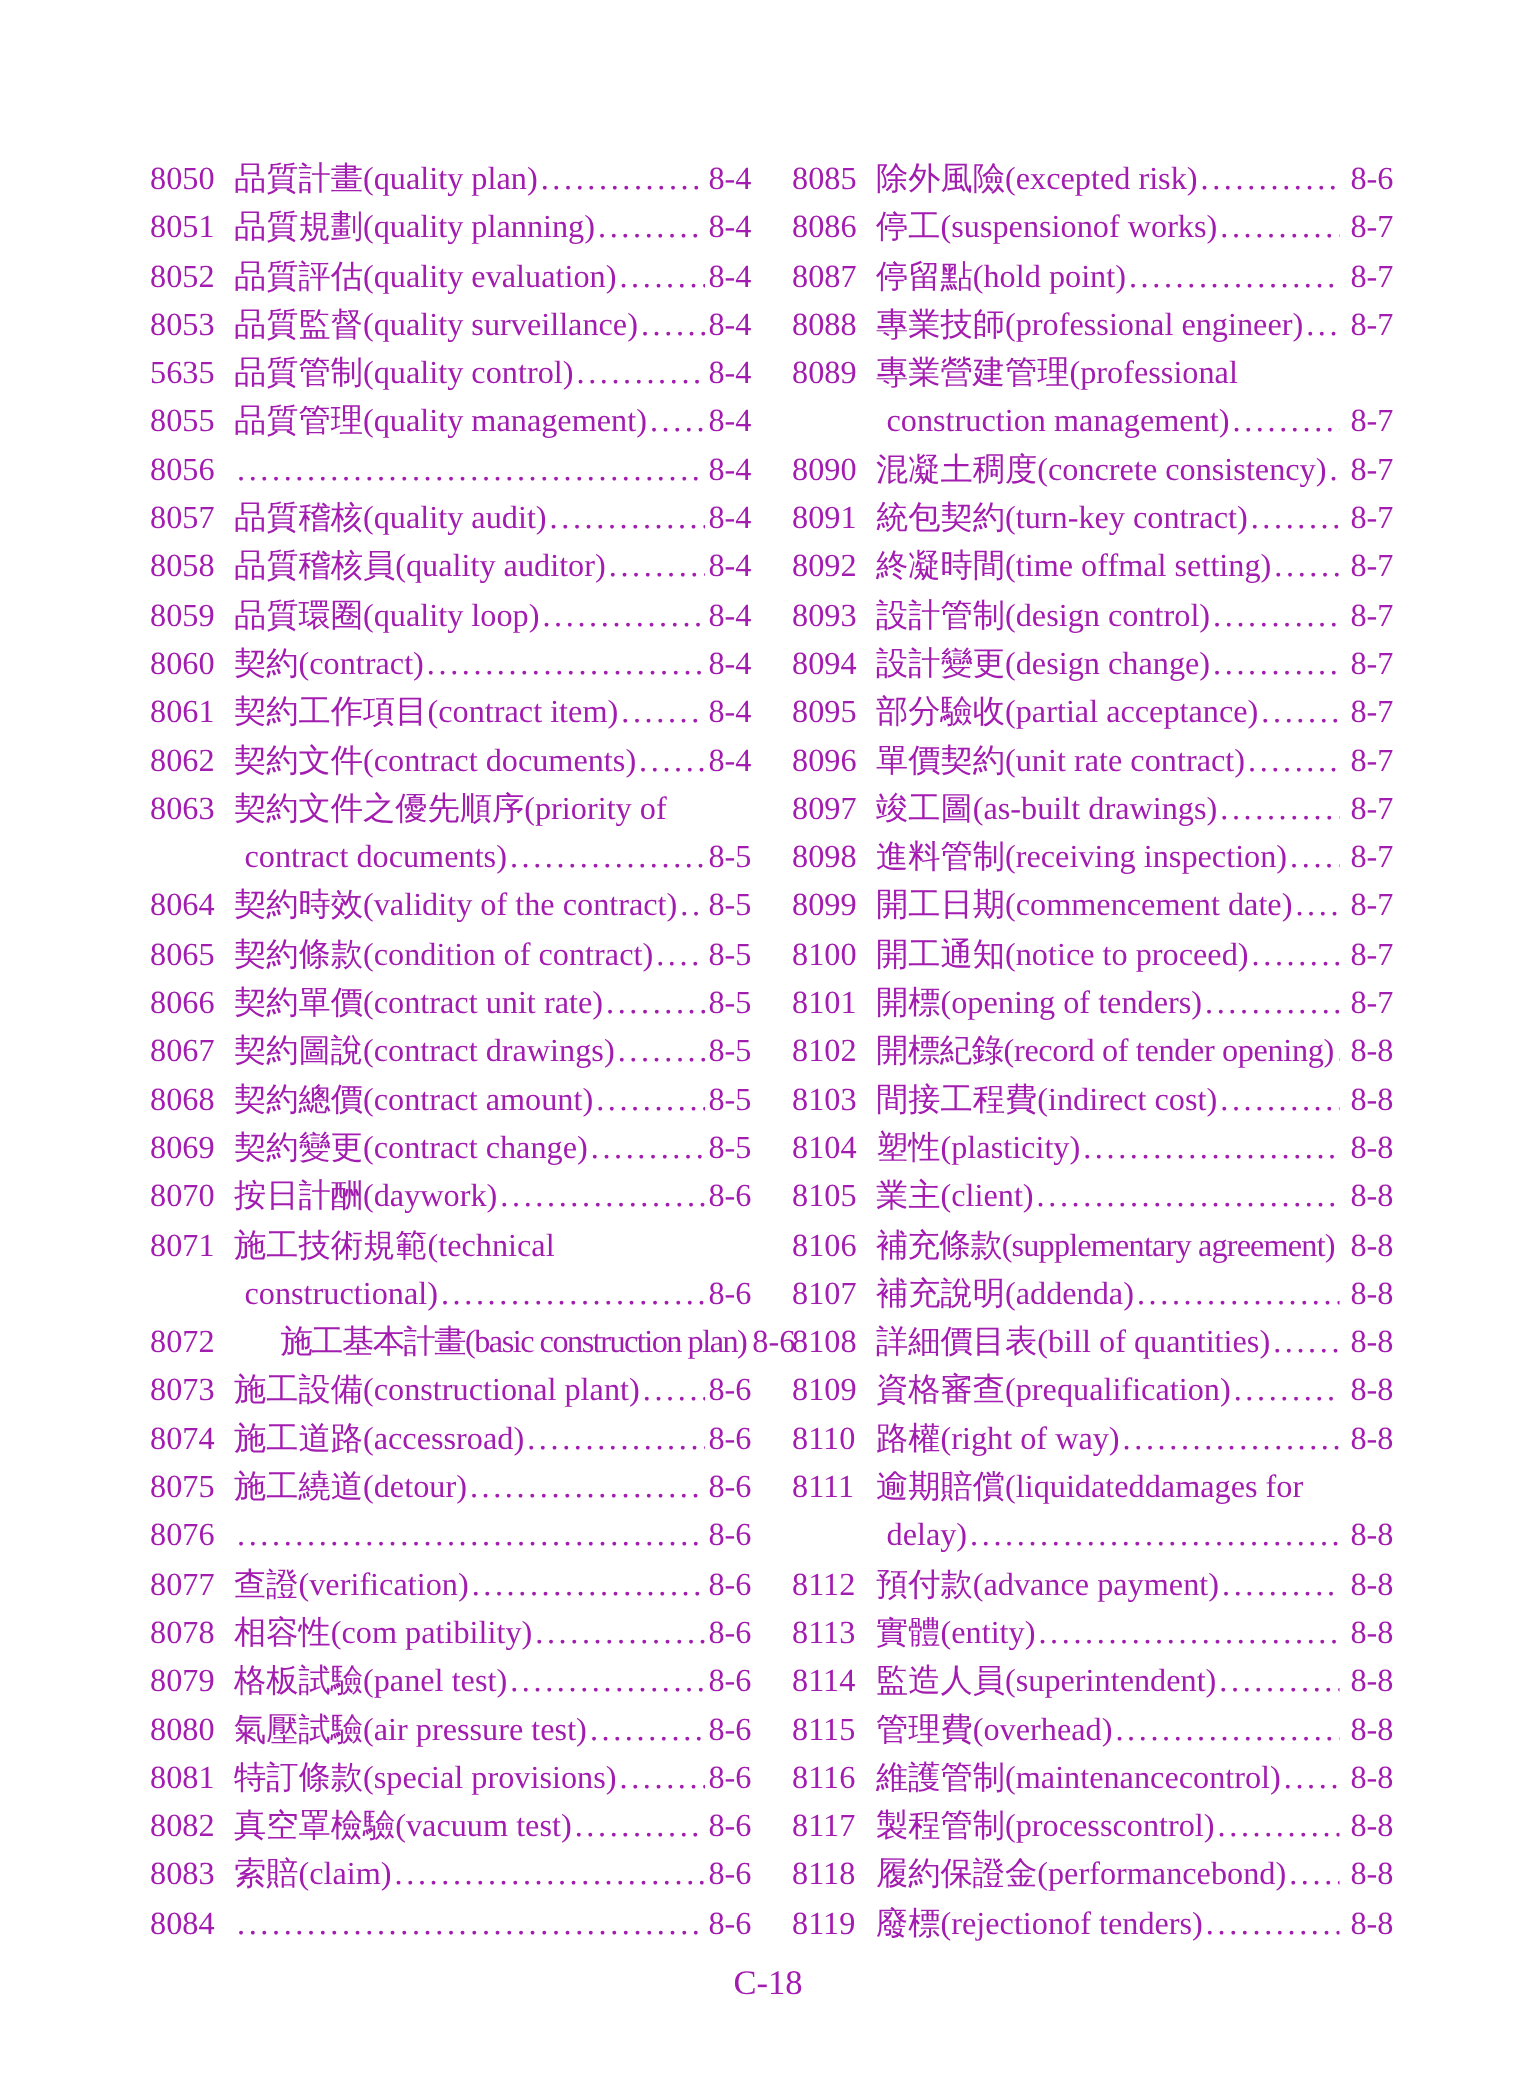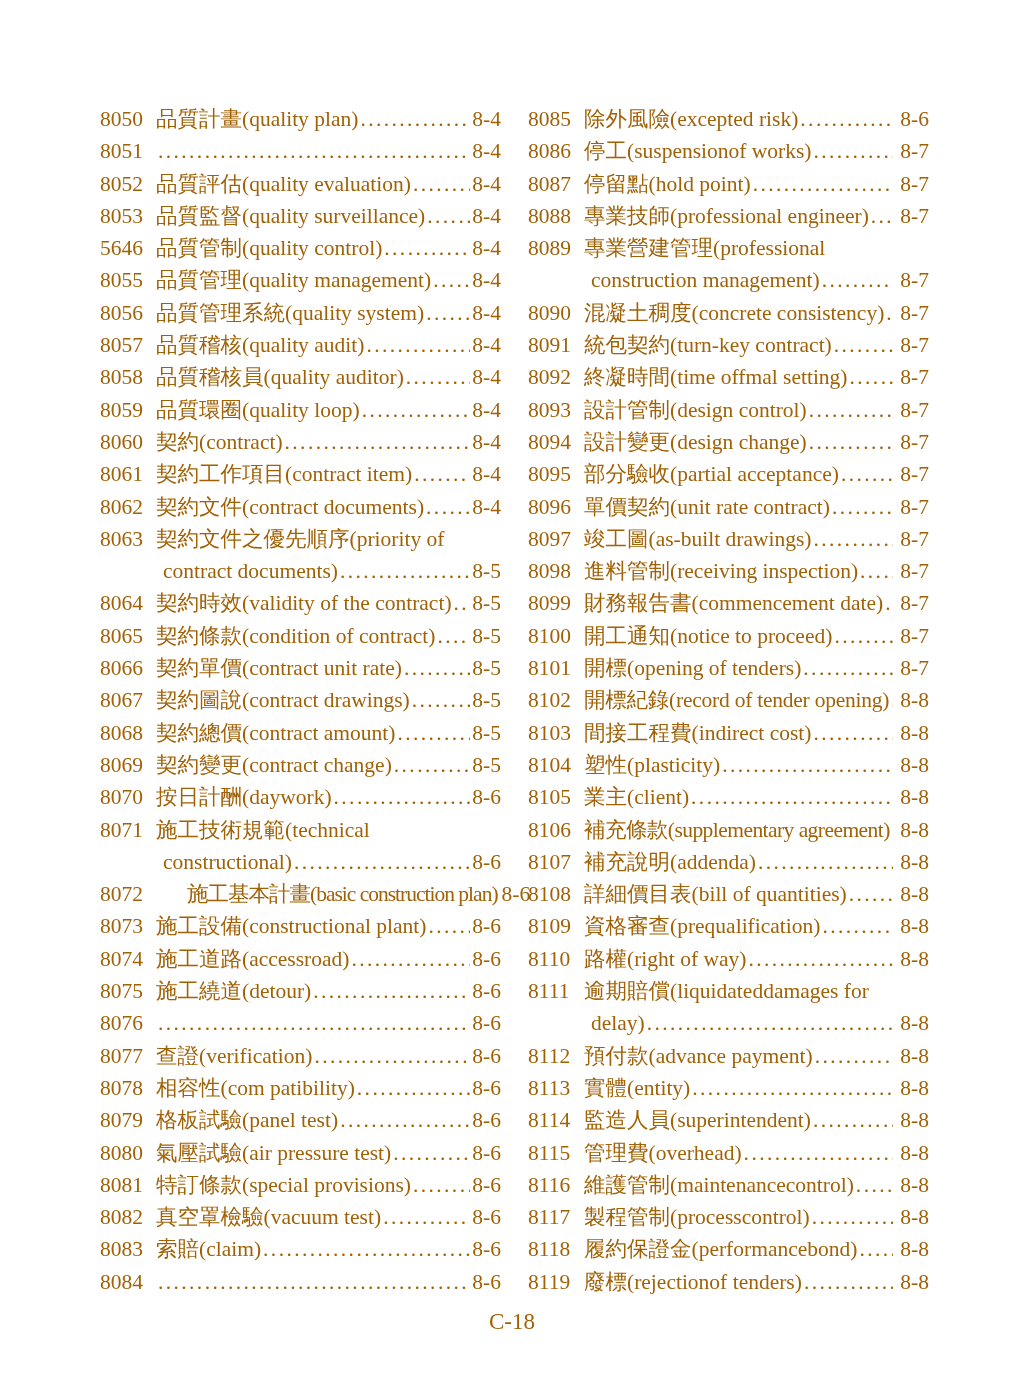--- a/index.html
+++ b/index.html
@@ -2,21 +2,21 @@
 <html><head>
 <meta charset="utf-8">
 <title>Index Page</title>
 <style>
   html,body { margin:0; padding:0; background:#e8e8e8; }
   .page {
     position:relative;
     width:1024px; height:1400px;
     margin:0 auto;
     background:#ffffff;
-    color:#a16207;
+    color:#a21caf;
     font-family:"Liberation Serif","DejaVu Serif",serif;
     overflow:hidden;
   }
   .cols {
     position:absolute;
     top:103px; left:100px;
     width:829px;
     display:flex;
     gap:27px;
   }
@@ -66,20 +66,21 @@
               <span class="ltext">品質計畫(quality plan)</span>
               <span class="leader"></span>
               <span class="pg">8-4</span>
             </div>
           </div>
         </div>
         <div class="entry">
           <span class="num">8051</span>
           <div class="body">
             <div class="line">
+              <span class="ltext">品質規劃(quality planning)</span>
               <span class="leader"></span>
               <span class="pg">8-4</span>
             </div>
           </div>
         </div>
         <div class="entry">
           <span class="num">8052</span>
           <div class="body">
             <div class="line">
               <span class="ltext">品質評估(quality evaluation)</span>
@@ -92,21 +93,21 @@
           <span class="num">8053</span>
           <div class="body">
             <div class="line">
               <span class="ltext">品質監督(quality surveillance)</span>
               <span class="leader"></span>
               <span class="pg">8-4</span>
             </div>
           </div>
         </div>
         <div class="entry">
-          <span class="num">5646</span>
+          <span class="num">5635</span>
           <div class="body">
             <div class="line">
               <span class="ltext">品質管制(quality control)</span>
               <span class="leader"></span>
               <span class="pg">8-4</span>
             </div>
           </div>
         </div>
         <div class="entry">
           <span class="num">8055</span>
@@ -115,21 +116,20 @@
               <span class="ltext">品質管理(quality management)</span>
               <span class="leader"></span>
               <span class="pg">8-4</span>
             </div>
           </div>
         </div>
         <div class="entry">
           <span class="num">8056</span>
           <div class="body">
             <div class="line">
-              <span class="ltext">品質管理系統(quality system)</span>
               <span class="leader"></span>
               <span class="pg">8-4</span>
             </div>
           </div>
         </div>
         <div class="entry">
           <span class="num">8057</span>
           <div class="body">
             <div class="line">
               <span class="ltext">品質稽核(quality audit)</span>
@@ -554,21 +554,21 @@
               <span class="ltext">進料管制(receiving inspection)</span>
               <span class="leader"></span>
               <span class="pg">8-7</span>
             </div>
           </div>
         </div>
         <div class="entry">
           <span class="num">8099</span>
           <div class="body">
             <div class="line">
-              <span class="ltext">財務報告書(commencement date)</span>
+              <span class="ltext">開工日期(commencement date)</span>
               <span class="leader"></span>
               <span class="pg">8-7</span>
             </div>
           </div>
         </div>
         <div class="entry">
           <span class="num">8100</span>
           <div class="body">
             <div class="line">
               <span class="ltext">開工通知(notice to proceed)</span>

